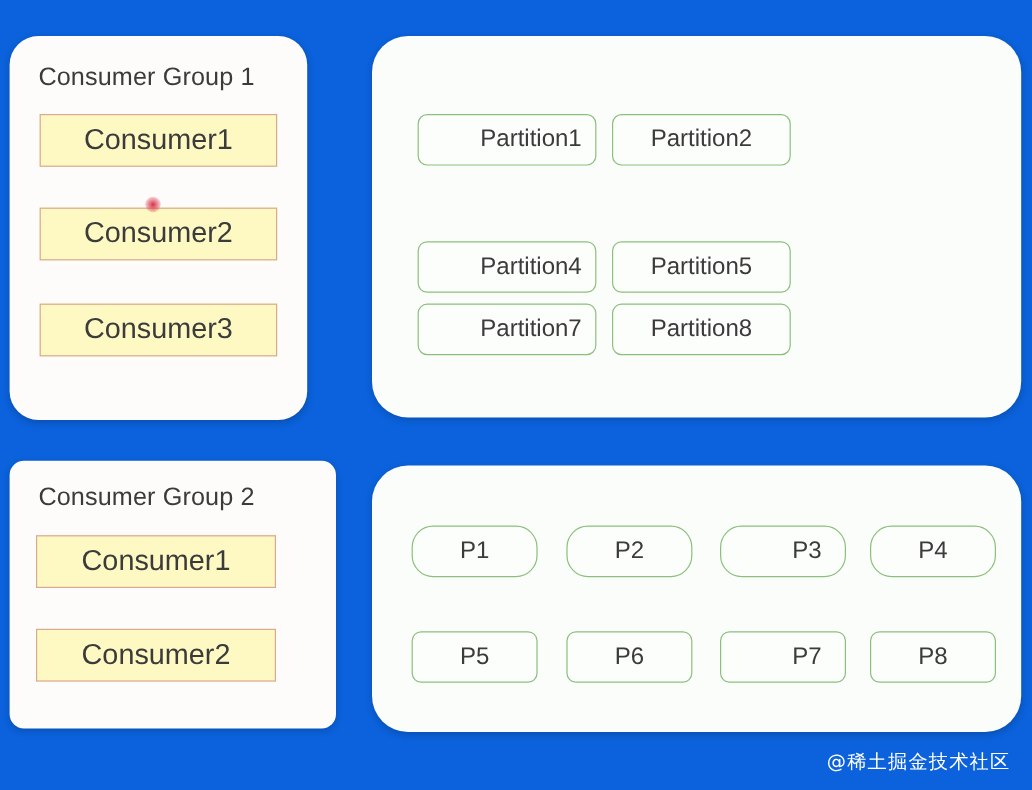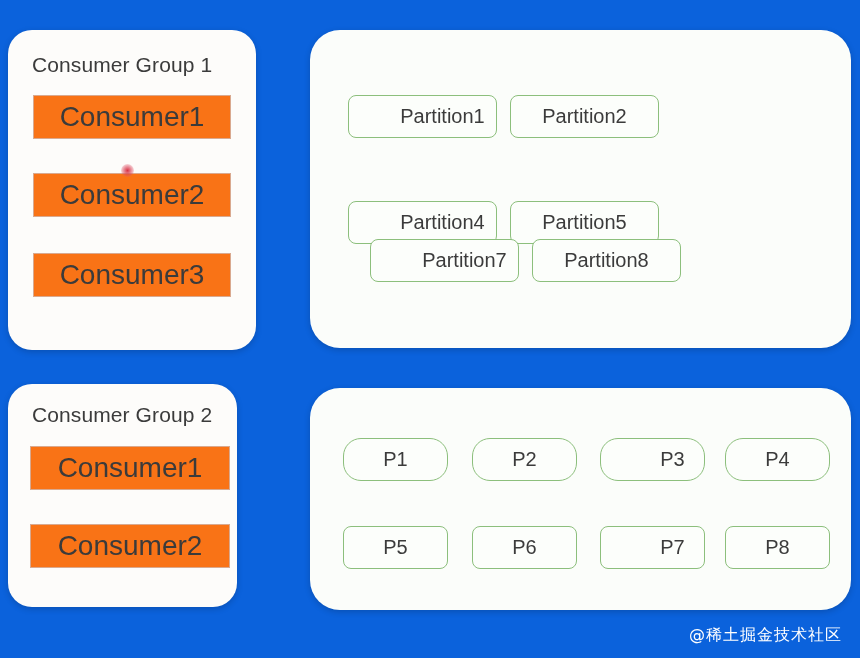--- a/index.html
+++ b/index.html
@@ -39,23 +39,24 @@
     left: 310px;
     top: 30px;
     width: 541px;
     height: 318px;
     border-radius: 30px;
     background: #fbfdfa;
   }
   .card-cg2 {
     left: 8px;
     top: 384px;
-    width: 229px;
+    width: 248px;
     height: 223px;
-    border-radius: 24px;
+    border-radius: 12px;
+    padding-left: 24px;
   }
   .card-pshort {
     left: 310px;
     top: 388px;
     width: 541px;
     height: 222px;
     border-radius: 30px;
     background: #fbfdfa;
   }
 
@@ -74,26 +75,26 @@
     top: 16px;
   }
 
   
   .consumer-box {
     position: absolute;
     left: 25px;
     width: 198px;
     height: 44px;
     border: 1.4px solid #d9a98f;
-    background: #f97316;
+    background: #fef9c3;
     box-sizing: border-box;
     display: flex;
     align-items: center;
     justify-content: center;
-    font-size: 28px;
+    font-size: 24px;
     color: #3b3b3b;
   }
   .card-cg1 .consumer-box.i0 { top: 65px; }
   .card-cg1 .consumer-box.i1 { top: 143px; }
   .card-cg1 .consumer-box.i2 { top: 223px; }
 
   .card-cg2 .consumer-box.i0 { top: 62px; left: 22px; width: 200px; }
   .card-cg2 .consumer-box.i1 { top: 140px; left: 22px; width: 200px; }
 
   
@@ -112,21 +113,21 @@
 
   .card-partitions .part-box {
     width: 149px;
     height: 43px;
   }
   .card-partitions .part-box.c0 { left: 38px; padding-left: 40px; }
   .card-partitions .part-box.c1 { left: 200px; }
   .card-partitions .part-box.c2 { left: 362px; }
   .card-partitions .part-box.r0 { top: 65px; }
   .card-partitions .part-box.r1 { top: 143px; margin-top: 28px; }
-  .card-partitions .part-box.r2 { top: 209px; margin-left: 22px; }
+  .card-partitions .part-box.r2 { top: 223px; }
 
   .card-pshort .part-box {
     width: 105px;
     height: 43px;
   }
   .card-pshort .part-box.c0 { left: 33px; }
   .card-pshort .part-box.c1 { left: 162px; }
   .card-pshort .part-box.c2 { left: 290px; padding-left: 40px; }
   .card-pshort .part-box.c3 { left: 415px; }
   .card-pshort .part-box.r0 { top: 50px; border-radius: 18px; }

